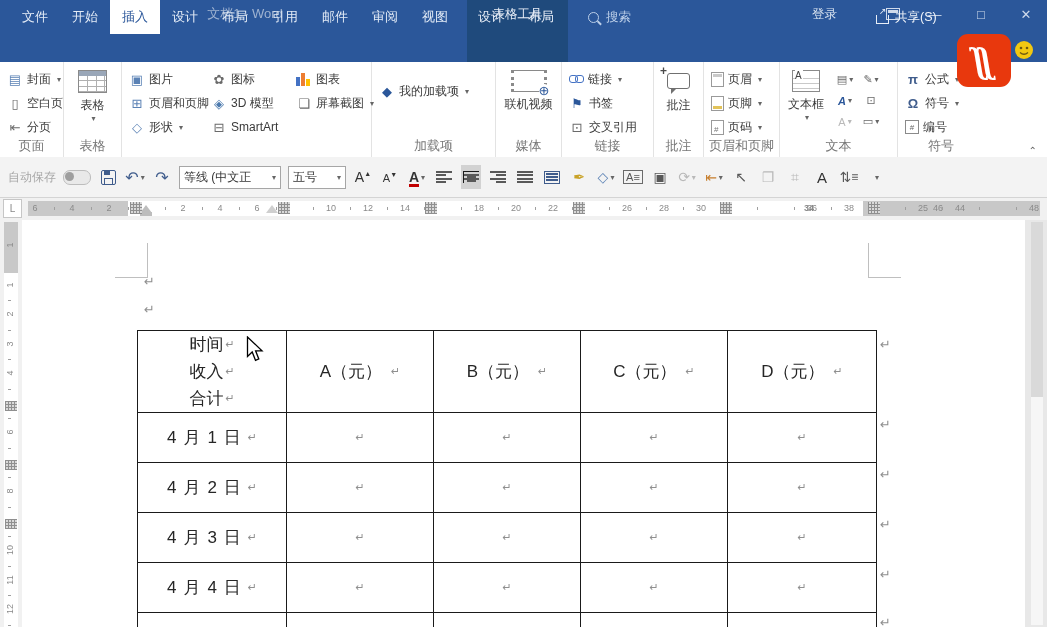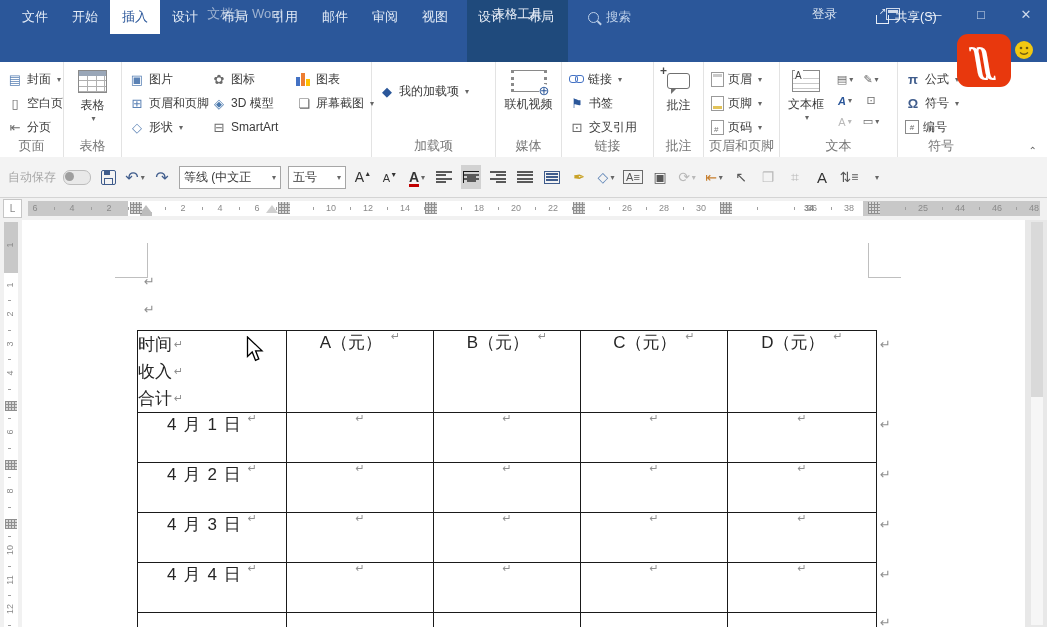--- a/index.html
+++ b/index.html
@@ -133,21 +133,21 @@
   
   #page{position:absolute;left:22px;top:220px;width:1003px;height:407px;background:#fff;overflow:hidden;z-index:10}
   .cropmark{position:absolute;width:32px;height:34px}
   .cropmark.tl{border-right:1px solid #bfbfbf;border-bottom:1px solid #bfbfbf}
   .cropmark.tr{border-left:1px solid #bfbfbf;border-bottom:1px solid #bfbfbf}
   .pilcrow{color:#8f8f8f;font-size:11px;line-height:1}
   .p-abs{position:absolute}
   #wtable{position:absolute;left:115px;top:110px;display:grid;
           grid-template-columns:149px 147px 147px 147px 150px;
           grid-template-rows:82px 50px 50px 50px 50px 60px}
-  .c{border-left:1.5px solid #1a1a1a;border-top:1.5px solid #1a1a1a;display:flex;
+  .c{border-left:1.5px solid #1a1a1a;border-top:1.5px solid #1a1a1a;display:flex;align-items:center;
      justify-content:center;font-size:17px;color:#262626;box-sizing:border-box}
   .c.last{border-right:1.5px solid #1a1a1a}
   .corner{flex-direction:column;justify-content:center;line-height:27px}
   .cl{display:flex;align-items:center;gap:2px}
   .hdr .gap{width:9px}
   .datecell{letter-spacing:7px}
   #cursor{position:absolute;z-index:50}
   #scrollstrip{position:absolute;left:1025px;top:220px;width:22px;height:407px;background:#e8e8e8;z-index:12}
   #scrolltrack{position:absolute;left:6px;top:2px;width:12px;height:403px;background:#f6f6f6}
   #scrollthumb{position:absolute;left:0;top:0;width:12px;height:175px;background:#d9d9d9}
@@ -529,21 +529,21 @@
     <span class="rn" style="left: 516px;">20</span>
     <span class="rn" style="left: 553px;">22</span>
     <span class="rn" style="left: 627px;">26</span>
     <span class="rn" style="left: 664px;">28</span>
     <span class="rn" style="left: 701px;">30</span>
     <span class="rn" style="left: 809px; font-weight: bold;">34</span>
     <span class="rn" style="left: 812px;">36</span>
     <span class="rn" style="left: 849px;">38</span>
     <span class="rn" style="left: 923px;">25</span>
     <span class="rn" style="left: 960px;">44</span>
-    <span class="rn" style="left: 997px;">46</span>
+    <span class="rn" style="left: 938px;">46</span>
     <span class="rn" style="left: 1034px;">48</span>
     <span class="rt" style="left: 53.5px;"></span>
     <span class="rt" style="left: 90.5px;"></span>
     <span class="rt" style="left: 127.5px;"></span>
     <span class="rt" style="left: 164.5px;"></span>
     <span class="rt" style="left: 201.5px;"></span>
     <span class="rt" style="left: 238.5px;"></span>
     <span class="rt" style="left: 275.5px;"></span>
     <span class="rt" style="left: 312.5px;"></span>
     <span class="rt" style="left: 349.5px;"></span>

